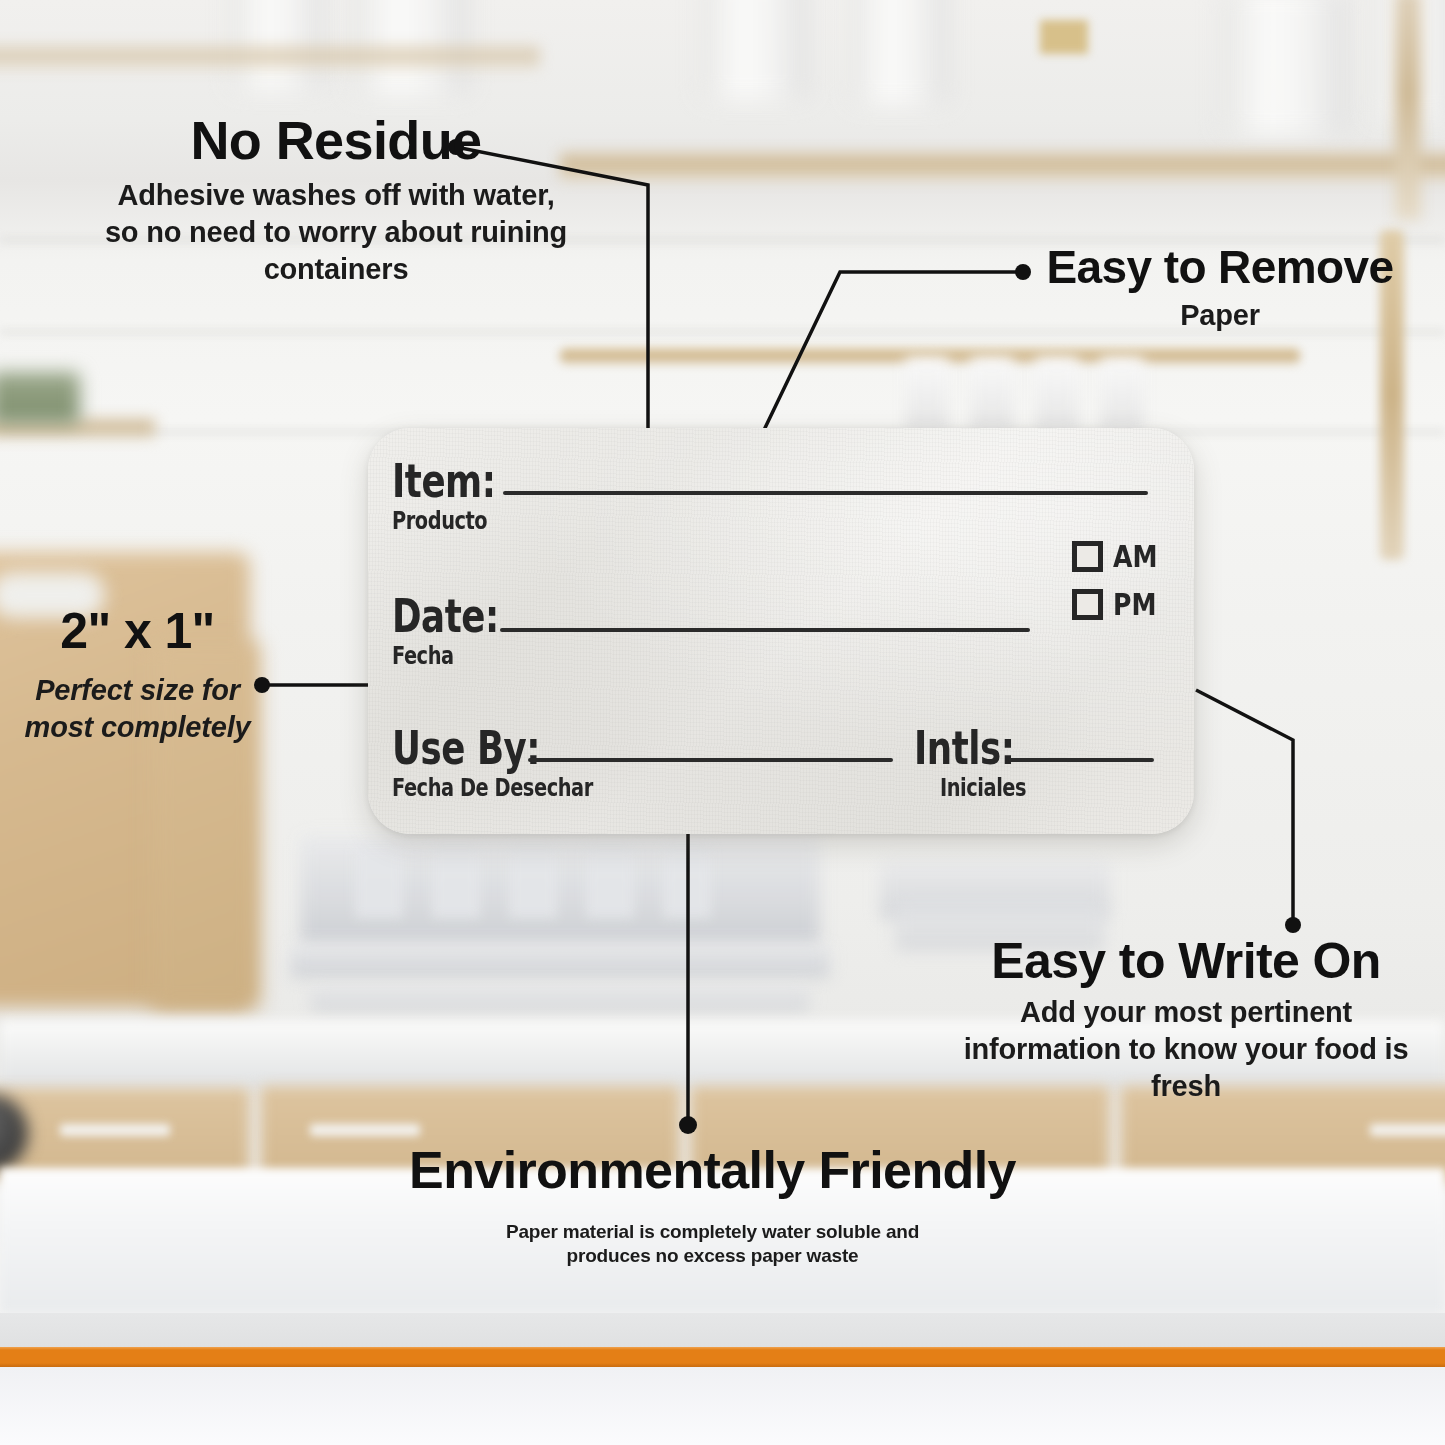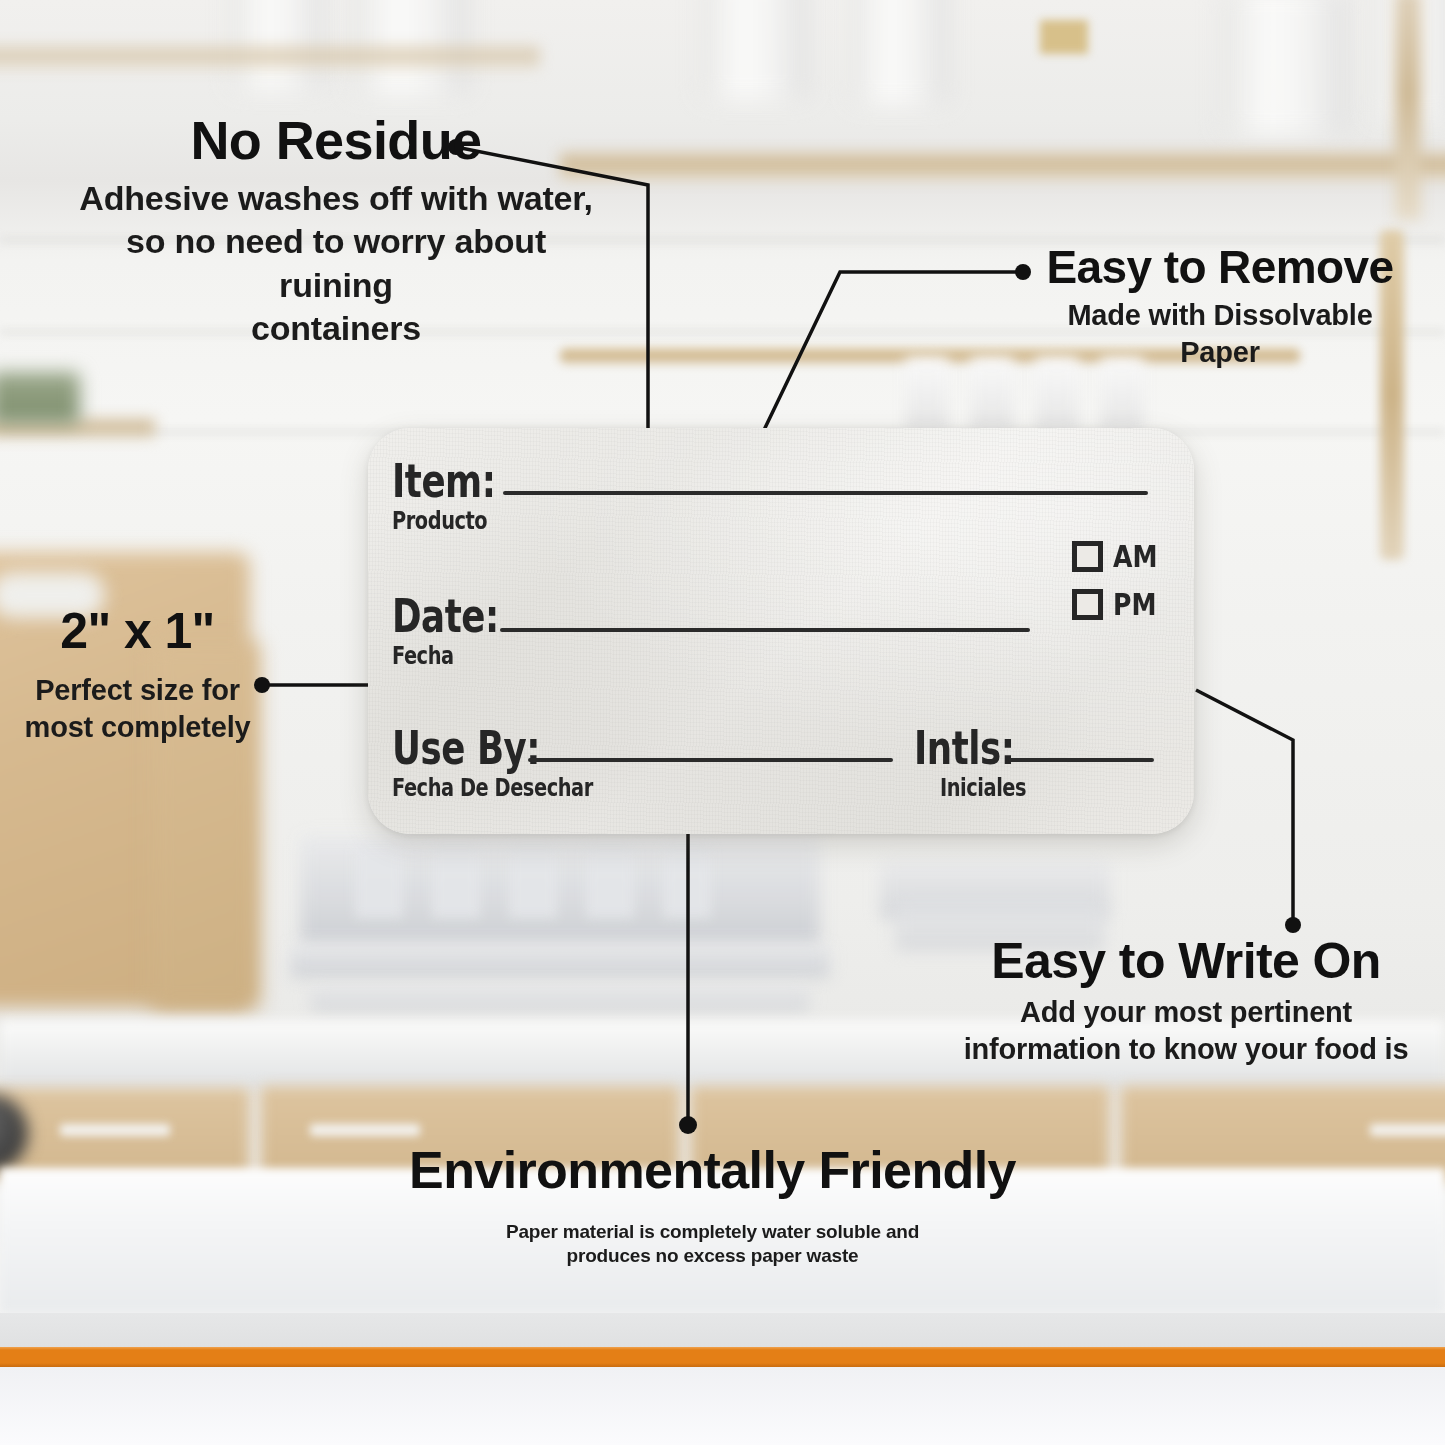--- a/index.html
+++ b/index.html
@@ -226,29 +226,29 @@
   }
   .co-body {
     font-weight:700;
     color:#1b1b1b;
     letter-spacing:-0.2px;
     line-height:1.28;
   }
 
   #callout-no-residue { left:66px; top:112px; width:540px; text-align:center; }
   #callout-no-residue .co-title { font-size:54px; margin-bottom:8px; }
-  #callout-no-residue .co-body { font-size:34px; }
+  #callout-no-residue .co-body { font-size:29px; }
 
   #callout-easy-remove { left:1000px; top:243px; width:440px; text-align:center; }
   #callout-easy-remove .co-title { font-size:46px; margin-bottom:6px; }
   #callout-easy-remove .co-body { font-size:29px; }
 
   #callout-size { left:0px; top:605px; width:275px; text-align:center; }
   #callout-size .co-title { font-size:50px; margin-bottom:14px; }
-  #callout-size .co-body { font-size:29px; }
+  #callout-size .co-body { font-size:29px;font-style:italic; }
 
   #callout-write-on { left:930px; top:935px; width:512px; text-align:center; }
   #callout-write-on .co-title { font-size:50px; margin-bottom:6px; }
   #callout-write-on .co-body { font-size:29px; }
 
   #callout-eco { left:345px; top:1143px; width:735px; text-align:center; }
   #callout-eco .co-title { font-size:52px; margin-bottom:22px; }
   #callout-eco .co-body { font-size:19px; }
 
   #leaders { position:absolute; inset:0; pointer-events:none; }
@@ -384,38 +384,38 @@
     <div class="co-body">
       <div>Adhesive washes off with water,</div>
       <div>so no need to worry about ruining</div>
       <div>containers</div>
     </div>
   </div>
 
   <div class="callout" id="callout-easy-remove">
     <div class="co-title">Easy to Remove</div>
     <div class="co-body">
-      <div>Made with Dissolvable</div>
       <div>Paper</div>
     </div>
   </div>
 
   <div class="callout" id="callout-size">
     <div class="co-title">2" x 1"</div>
     <div class="co-body">
       <div>Perfect size for</div>
       <div>most completely</div>
     </div>
   </div>
 
   <div class="callout" id="callout-write-on">
     <div class="co-title">Easy to Write On</div>
     <div class="co-body">
       <div>Add your most pertinent</div>
       <div>information to know your food is</div>
+      <div>fresh</div>
     </div>
   </div>
 
   <div class="callout" id="callout-eco">
     <div class="co-title">Environmentally Friendly</div>
     <div class="co-body">
       <div>Paper material is completely water soluble and</div>
       <div>produces no excess paper waste</div>
     </div>
   </div>

